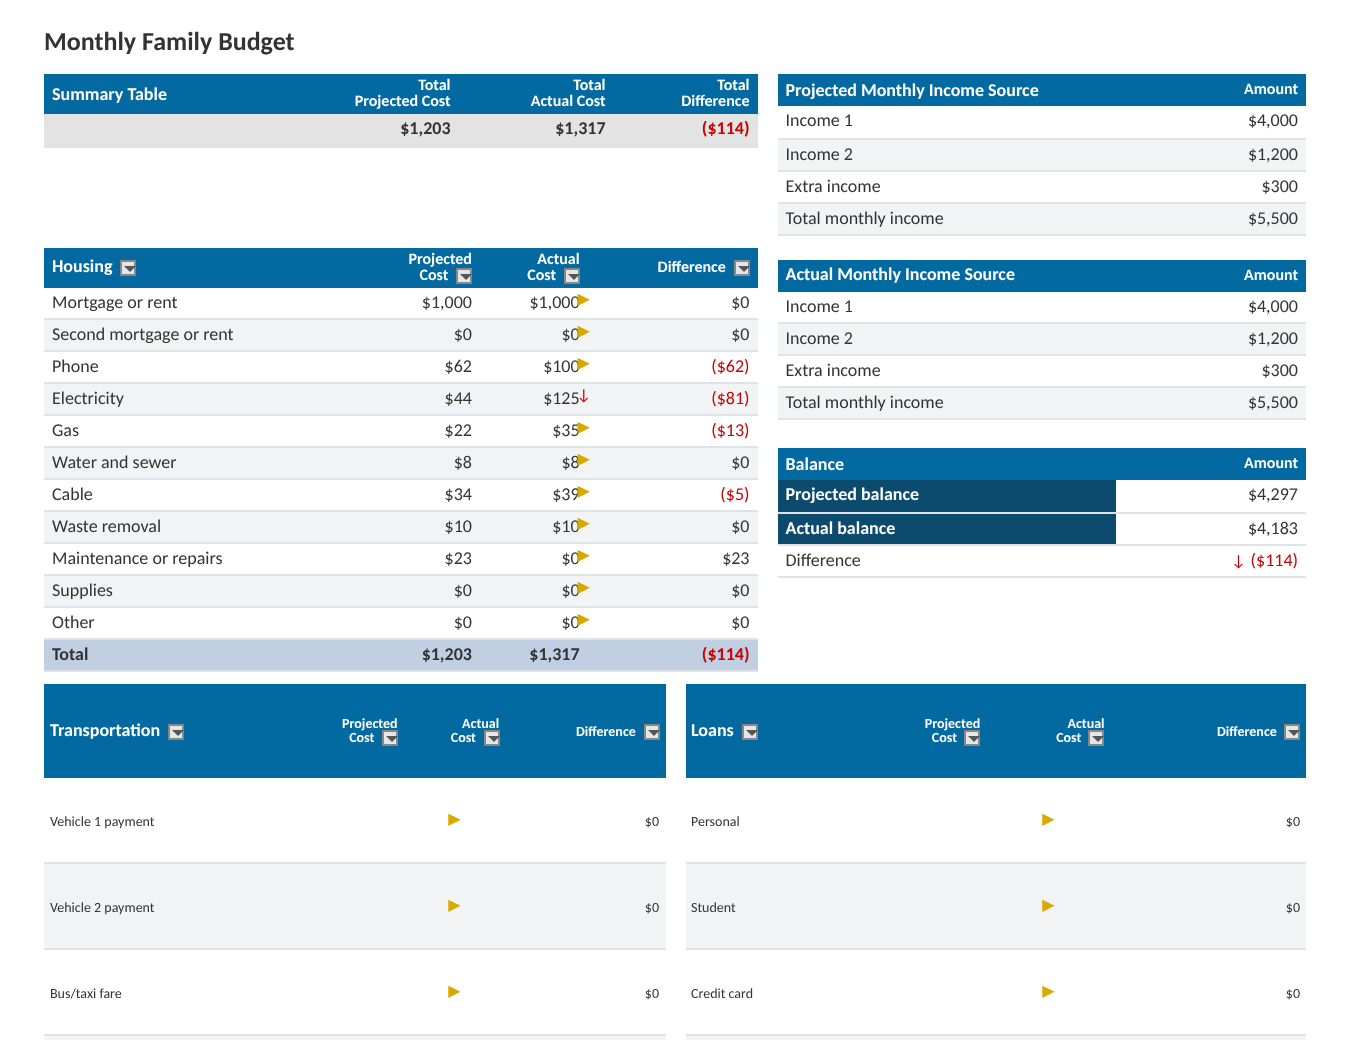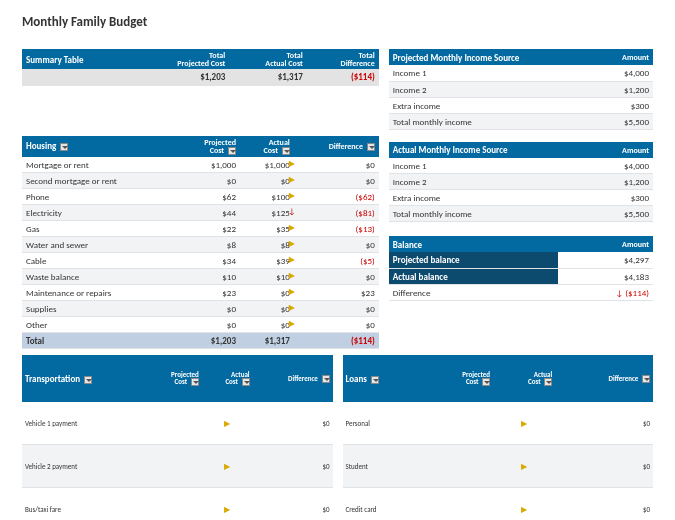--- a/index.html
+++ b/index.html
@@ -1,17 +1,17 @@
 <!DOCTYPE html>
 <html><head>
 <meta charset="utf-8">
 <style>
   * { box-sizing: border-box; margin: 0; padding: 0; }
   body { font-family: Calibri, Arial, sans-serif; font-size: 9px; color: #333; background: #fff; width: 675px; padding: 14px 22px; }
-  h1 { font-size: 13px; font-weight: 600; color: #333; margin-bottom: 20px; }
+  h1 { font-size: 13px; font-weight: 600; color: #333; margin-bottom: 8px; }
   .row { display: flex; gap: 10px; margin-bottom: 6px; align-items: flex-start; }
   .left { flex: 1.35; }
   .right { flex: 1; }
   table { width: 100%; border-collapse: collapse; }
   th, td { padding: 2px 4px; height: 16px; }
   .hdr { background: #0369a1; color: #fff; font-weight: 600; }
   .hdr th { text-align: right; font-size: 8px; line-height: 1; }
   .hdr th:first-child { text-align: left; font-size: 9px; }
   tbody td { border-bottom: 1px solid #dfe3e7; }
   tbody td:first-child { text-align: left; }
@@ -137,21 +137,21 @@
             <td class="cell-act">$8 <span class="ic ic-right">▶</span></td>
             <td class="">$0</td>
           </tr>
           <tr>
             <td>Cable</td>
             <td>$34</td>
             <td class="cell-act">$39 <span class="ic ic-right">▶</span></td>
             <td class="neg">($5)</td>
           </tr>
           <tr class="alt">
-            <td>Waste balance</td>
+            <td>Waste removal</td>
             <td>$10</td>
             <td class="cell-act">$10 <span class="ic ic-right">▶</span></td>
             <td class="">$0</td>
           </tr>
           <tr>
             <td>Maintenance or repairs</td>
             <td>$23</td>
             <td class="cell-act">$0 <span class="ic ic-right">▶</span></td>
             <td class="">$23</td>
           </tr>

